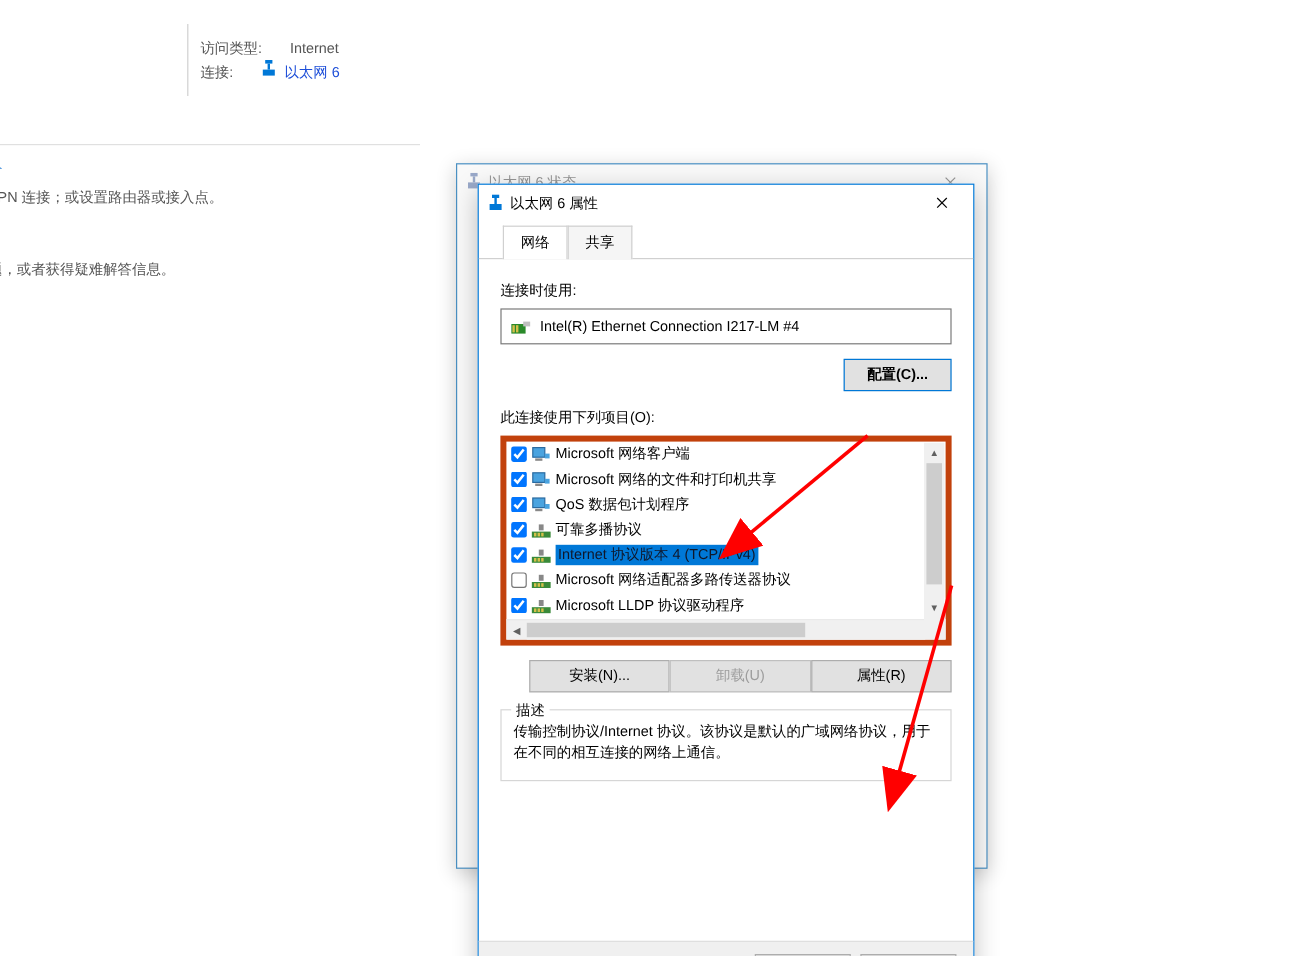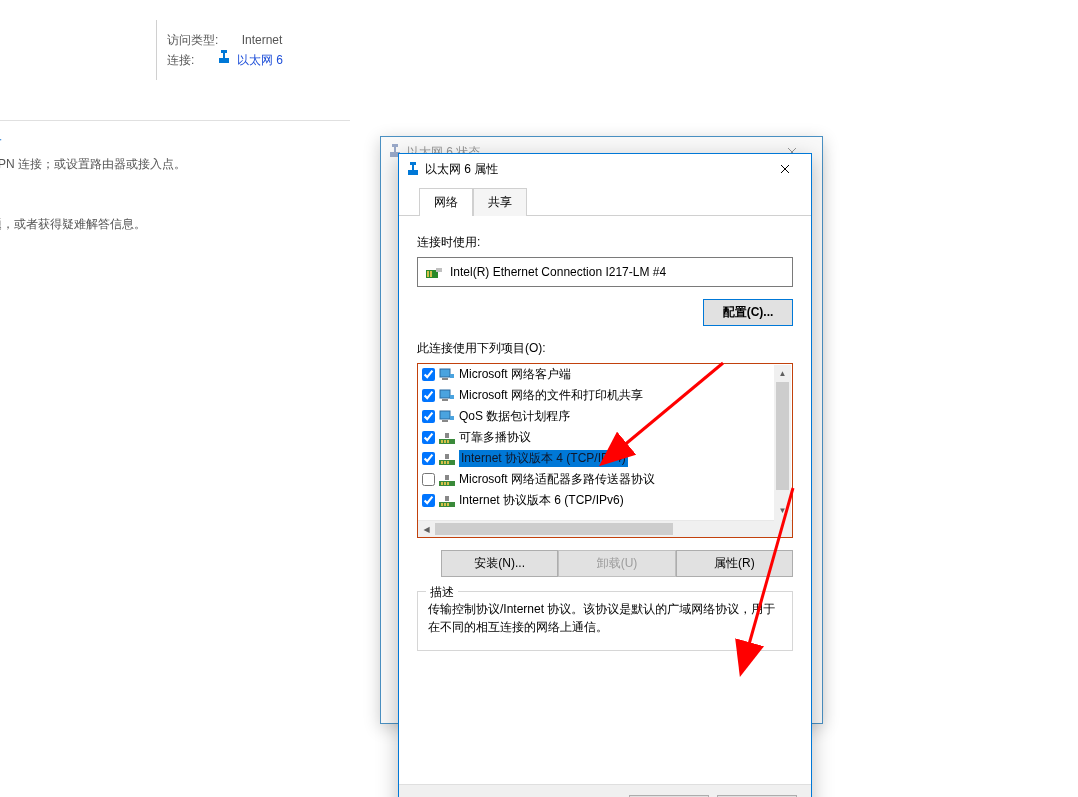--- a/index.html
+++ b/index.html
@@ -149,21 +149,21 @@
       padding: 4px 0;
       width: 90px;
       text-align: center;
       font-size: 12px;
       cursor: default;
     }
     .win-button.plain { border: 1px solid #adadad; }
     .win-button.disabled { color: #9d9d9d; border-color:#bfbfbf;}
     
     .items-list-wrap {
-      border: 1px solid #c2410c;
+      border: 5px solid #c2410c;
       height: 175px;
       position: relative;
       display: flex;
       flex-direction: column;
     }
     .items-list {
       flex: 1;
       overflow-y: hidden;
       overflow-x: hidden;
     }
@@ -457,20 +457,33 @@
             <input type="checkbox" checked="" style="">
             <span class="proto-icon">
               <svg width="16" height="14" viewBox="0 0 16 14">
                 <rect x="0" y="8" width="16" height="5" fill="#3a8a3a"></rect>
                 <rect x="2" y="9" width="2" height="3" fill="#d4c04a"></rect>
                 <rect x="5" y="9" width="2" height="3" fill="#d4c04a"></rect>
                 <rect x="8" y="9" width="2" height="3" fill="#d4c04a"></rect>
                 <rect x="6" y="2" width="4" height="5" fill="#888"></rect>
               </svg>
             </span>
+            <span class="item-label">Microsoft LLDP 协议驱动程序</span>
+          </div>
+          <div class="list-item">
+            <input type="checkbox" checked="" style="">
+            <span class="proto-icon">
+              <svg width="16" height="14" viewBox="0 0 16 14">
+                <rect x="0" y="8" width="16" height="5" fill="#3a8a3a"></rect>
+                <rect x="2" y="9" width="2" height="3" fill="#d4c04a"></rect>
+                <rect x="5" y="9" width="2" height="3" fill="#d4c04a"></rect>
+                <rect x="8" y="9" width="2" height="3" fill="#d4c04a"></rect>
+                <rect x="6" y="2" width="4" height="5" fill="#888"></rect>
+              </svg>
+            </span>
             <span class="item-label">Internet 协议版本 6 (TCP/IPv6)</span>
           </div>
         </div>
       <div class="scroll-v">
         <div class="arrow">▲</div>
         <div class="track">
             <div class="thumb"></div>
           </div>
         <div class="arrow">▼</div>
       </div>

